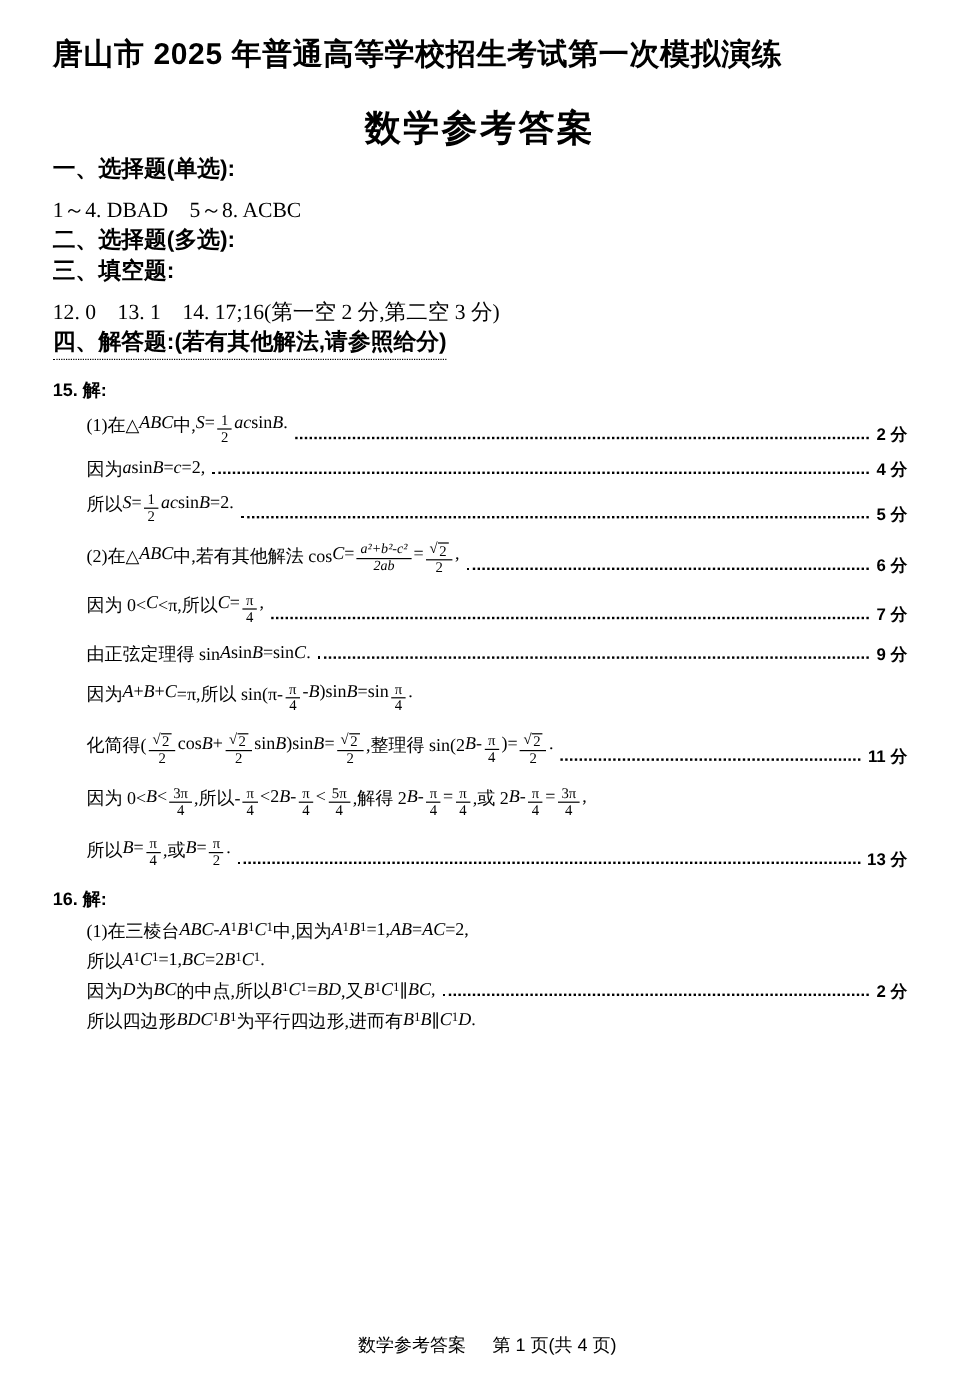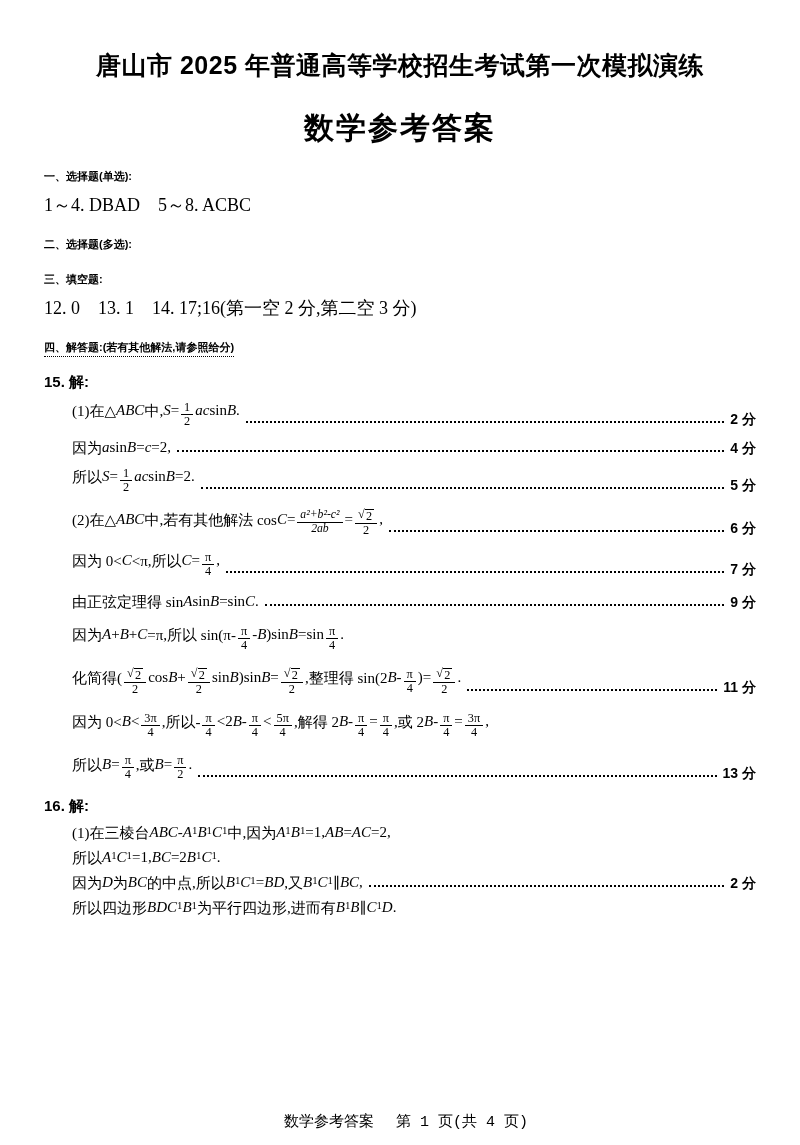--- a/index.html
+++ b/index.html
@@ -9,39 +9,37 @@
     color:#000;
     position:relative;
     overflow:hidden;
   }
   .page{
     width:800px;height:1145px;box-sizing:border-box;
     padding:28px 44px 0 44px;
     position:relative;
   }
   .doc-title{
-    text-align:center;
     font-size:25px;
     font-weight:bold;
     letter-spacing:0.5px;
-    margin-top:21px;
+    margin-top:0;
     font-family:"Liberation Sans","DejaVu Sans",sans-serif;
   }
   .doc-subtitle{
     text-align:center;
     font-size:30px;
     font-weight:bold;
     margin-top:26px;
     letter-spacing:2px;
     font-family:"Liberation Sans","DejaVu Sans",sans-serif;
   }
   .section-head{
-    font-size:11px;
+    font-size:19px;
     font-weight:bold;
-    margin-top:20px;
     font-family:"Liberation Sans","DejaVu Sans",sans-serif;
   }
   .plain-line{
     font-size:18px;
     margin-top:9px;
   }
   .dotted-under{
     border-bottom:1.5px dotted #000;
     padding-bottom:1px;
   }
@@ -103,21 +101,21 @@
     display:inline-block;
   }
   i.v{font-style:italic;}
   .sub{font-size:0.72em;vertical-align:-0.28em;}
   .footer{
     position:absolute;
     left:12px;right:0;
     bottom:14px;
     text-align:center;
     font-size:15px;
-    font-family:Liberation Mono, monospace;
+    font-family:Liberation Sans, sans-serif;
   }
   .footer .sep{display:inline-block;width:22px;}
 </style>
 </head>
 <body>
 
 <div class="page">
 
   <div class="doc-title">唐山市 2025 年普通高等学校招生考试第一次模拟演练</div>
   <div class="doc-subtitle">数学参考答案</div>

